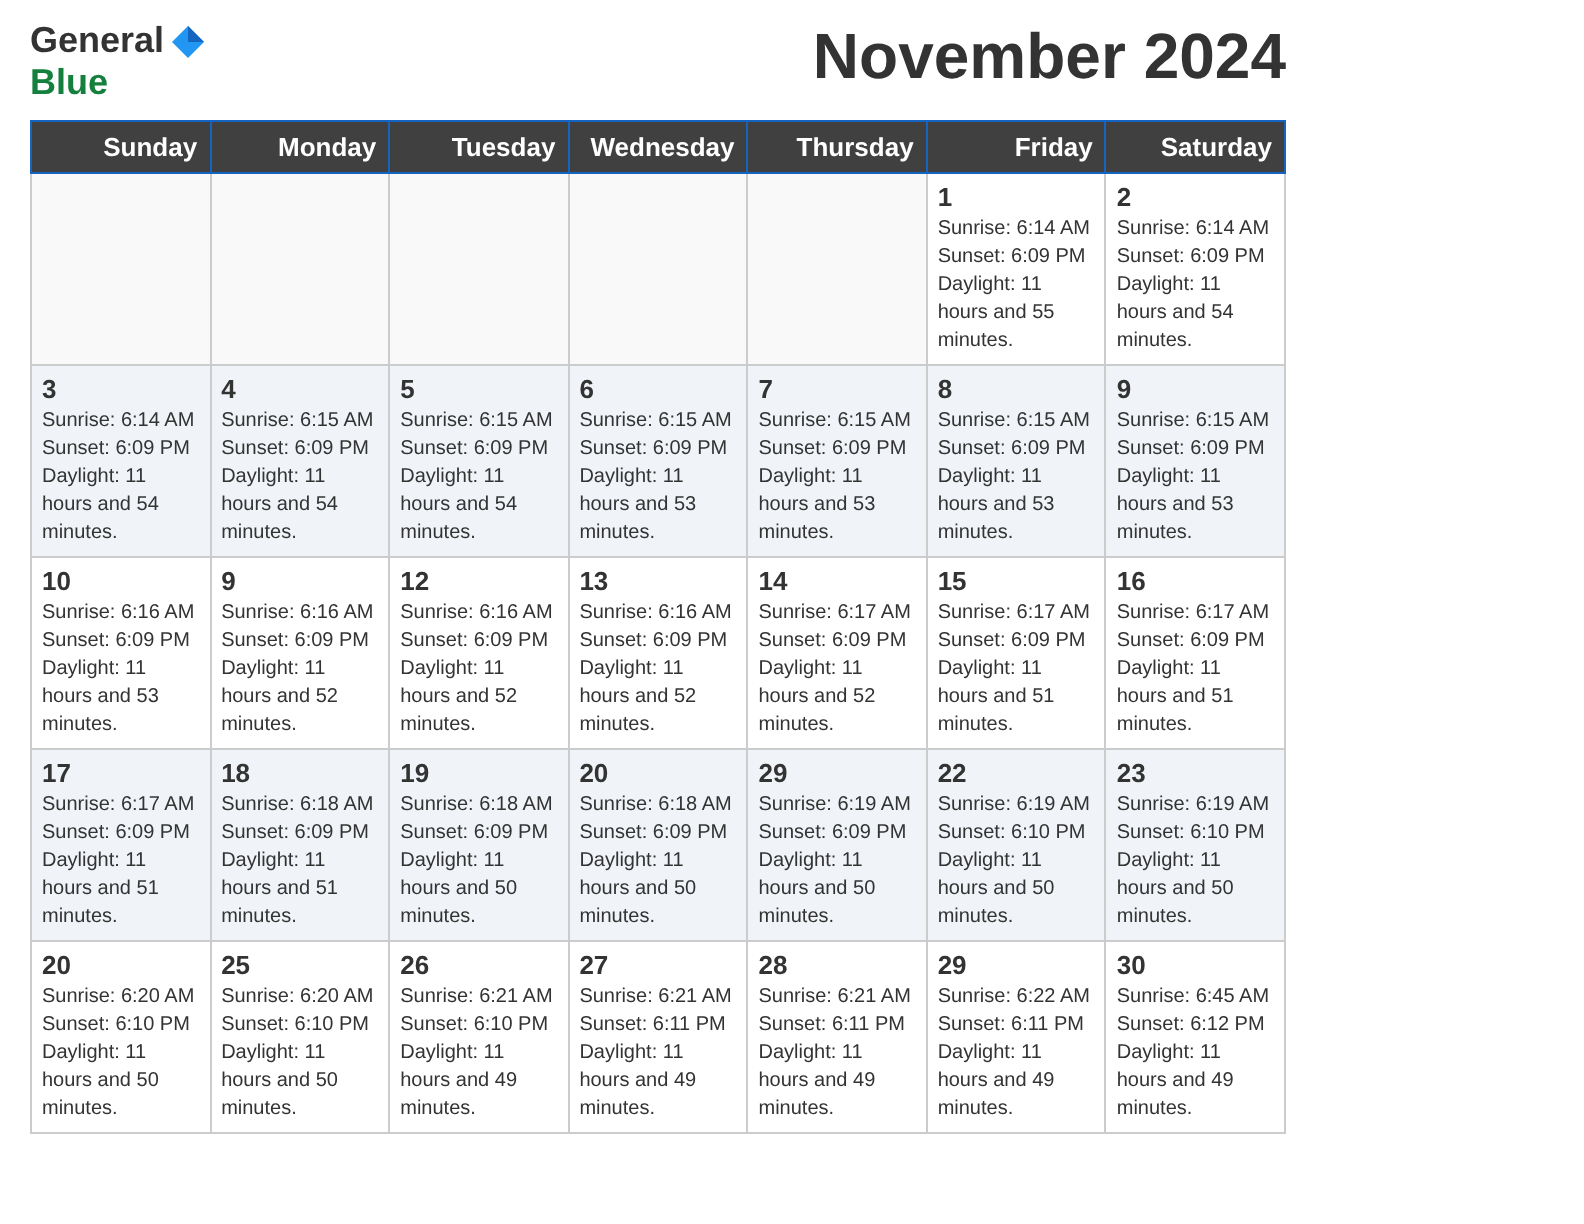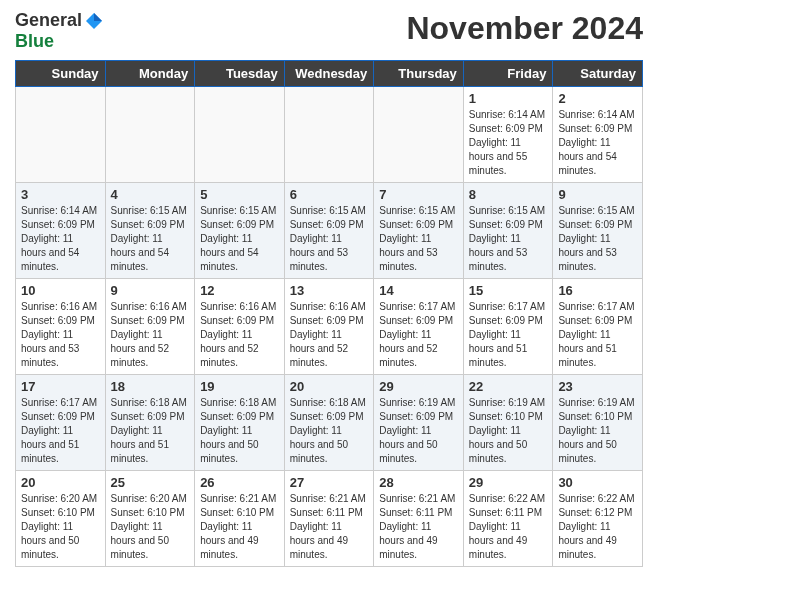--- a/index.html
+++ b/index.html
@@ -342,21 +342,21 @@
           </td>
           <td>
             <span class="day-num">29</span>
             <div class="day-info">Sunrise: 6:22 AM
 Sunset: 6:11 PM
 Daylight: 11 hours
 and 49 minutes.</div>
           </td>
           <td>
             <span class="day-num">30</span>
-            <div class="day-info">Sunrise: 6:22 AM
+            <div class="day-info">Sunrise: 6:45 AM
 Sunset: 6:12 PM
 Daylight: 11 hours
 and 49 minutes.</div>
           </td>
         </tr>
       </tbody>
   </table>
 </div>
 
 </body></html>

